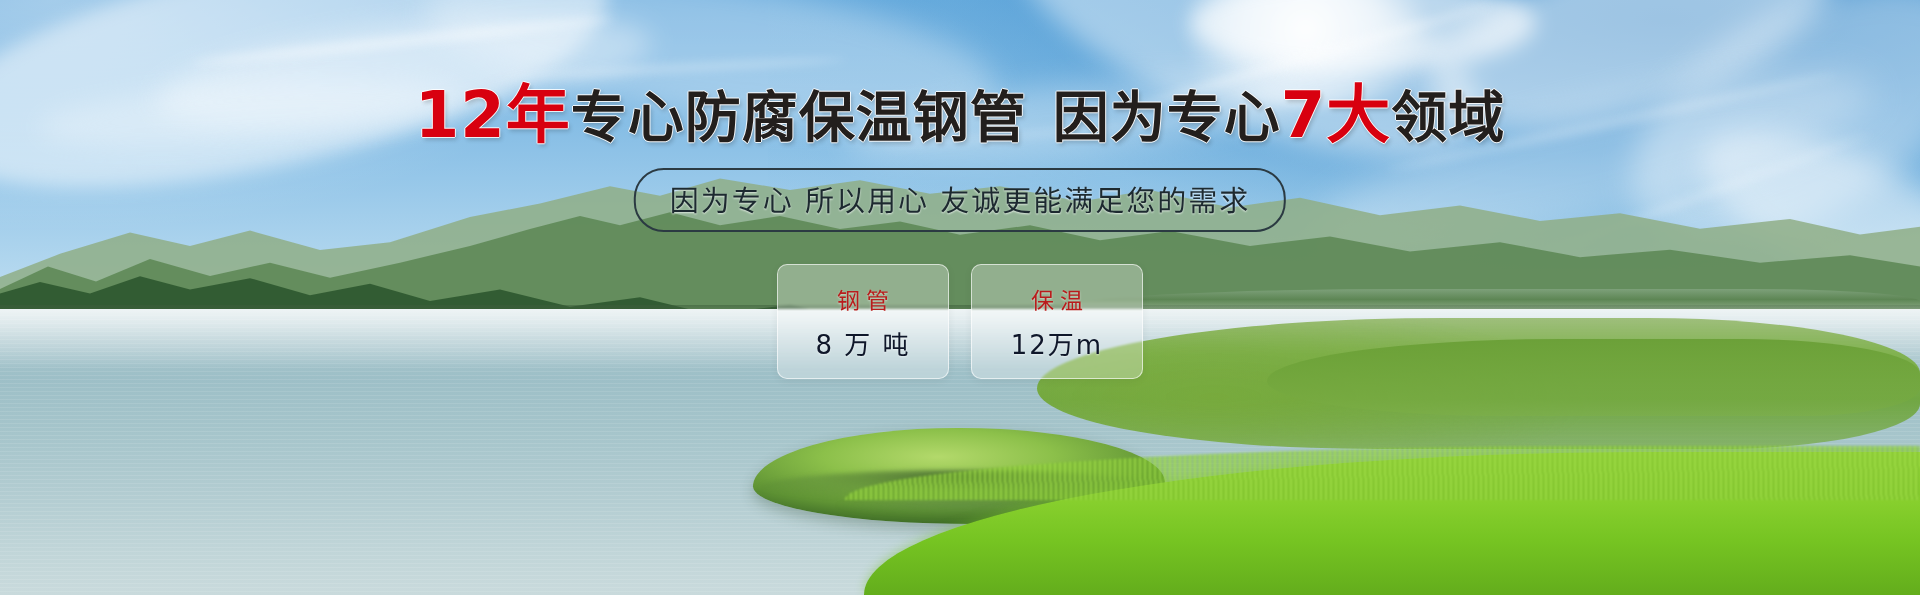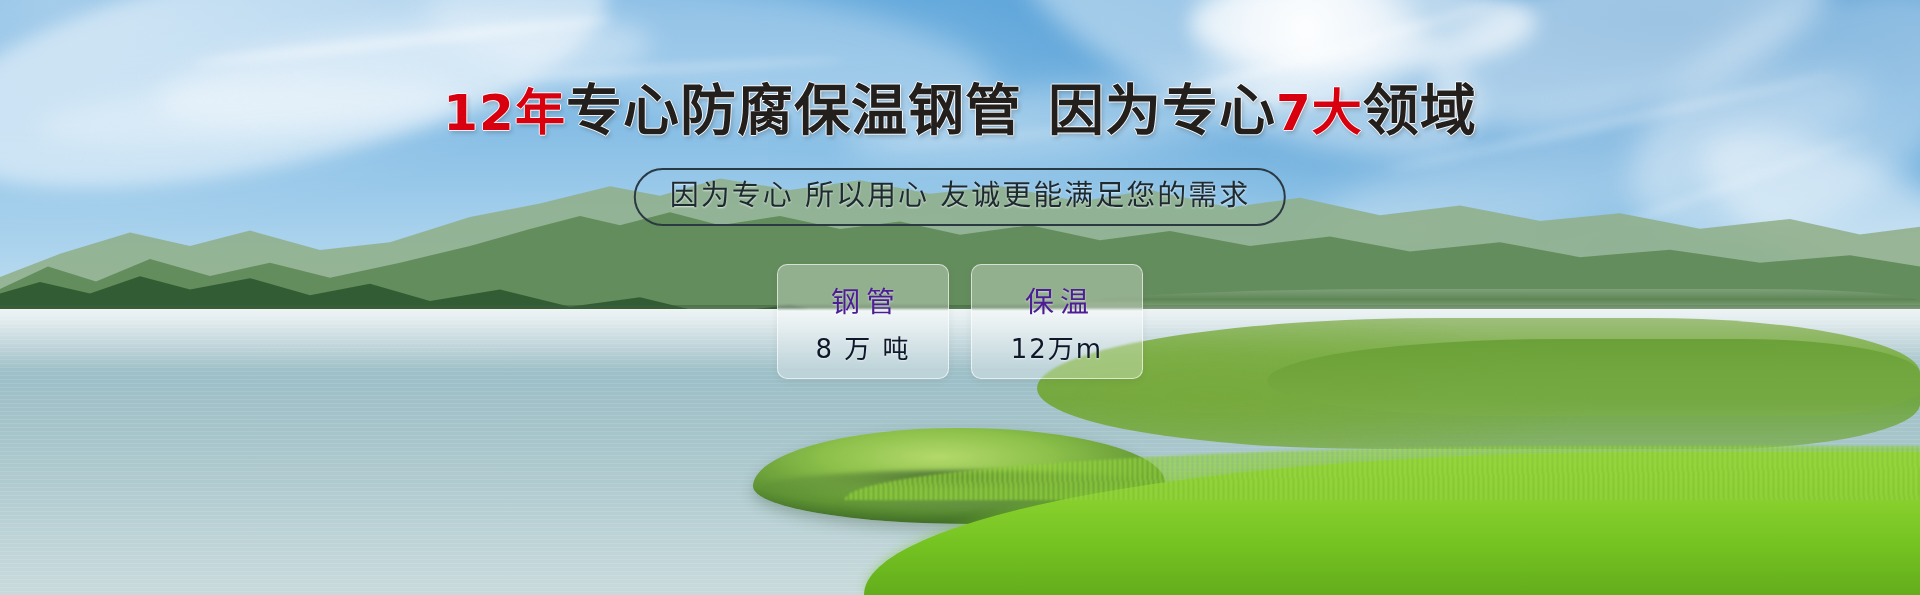--- a/index.html
+++ b/index.html
@@ -186,28 +186,28 @@
     line-height:1;
     white-space:nowrap;
     color:#231f1d;
     text-shadow:
        1px 0 0 rgba(255,255,255,.85),
       -1px 0 0 rgba(255,255,255,.85),
        0 1px 0 rgba(255,255,255,.85),
        0 -1px 0 rgba(255,255,255,.85),
        2px 3px 4px rgba(0,0,0,.18);
   }
-  .headline .red{color:#d8000f;font-size:50px;}
+  .headline .red{color:#d8000f;font-size:64px;}
   .headline .gap{display:inline-block;width:26px;}
 
   .subpill{
     position:absolute;left:50%;top:168px;transform:translateX(-50%);
     border:2px solid #2b3a42;
     border-radius:30px;
-    padding:1px 34px 11px;
+    padding:7px 34px 11px;
     font-size:29px;
     letter-spacing:2px;
     color:#1d2a30;
     white-space:nowrap;
     background:transparent;
     text-shadow:0 1px 2px rgba(255,255,255,.7);
   }
 
   
   .cards{
@@ -224,24 +224,24 @@
     border:1px solid rgba(255,255,255,.62);
     box-shadow:0 2px 8px rgba(0,0,0,.06);
     display:flex;
     flex-direction:column;
     align-items:center;
     justify-content:center;
     gap:8px;
     backdrop-filter:blur(1px);
   }
   .card .title{
-    font-size:29px;
+    font-size:23px;
     letter-spacing:6px;
     text-indent:6px;
-    color:#4c1d95;
+    color:#b91c1c;
     text-shadow:0 1px 2px rgba(255,255,255,.55);
   }
   .card .value{
     font-size:26px;
     letter-spacing:2px;
     color:#0f172a;
     text-shadow:0 1px 2px rgba(255,255,255,.55);
   }
   .card .value sup{font-size:15px;vertical-align:super;letter-spacing:0;}
 </style>

